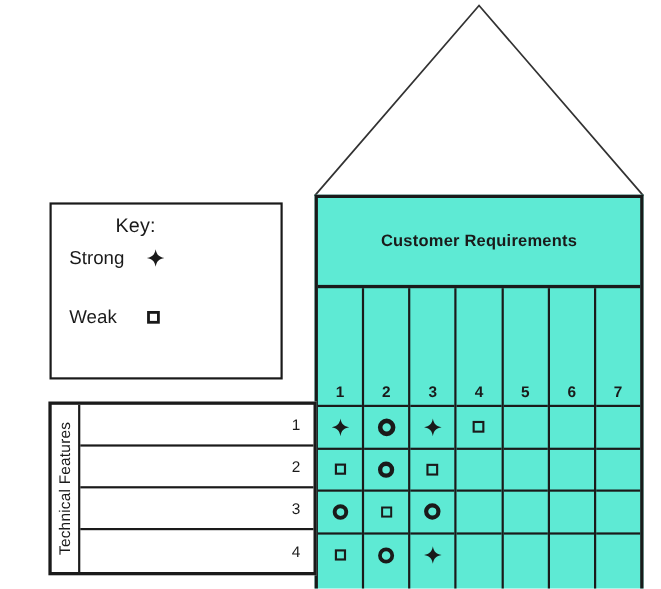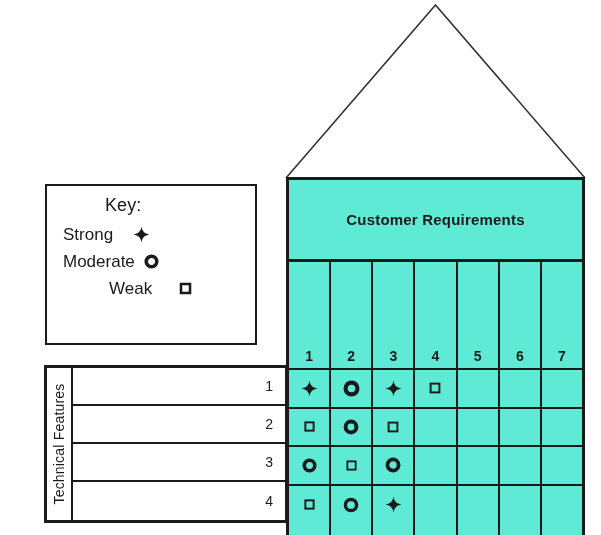--- a/index.html
+++ b/index.html
@@ -56,21 +56,21 @@
     position: absolute;
     left: 16px;
     font-size: 17px;
     line-height: 15px;
     white-space: nowrap;
   }
   .key-row .k-label { display: inline-block; vertical-align: middle; }
   .key-row .k-sym  { display: inline-block; vertical-align: middle; }
   #key-row-strong   { top: 40px; }
   #key-row-moderate { top: 67px; }
-  #key-row-weak     { top: 94px; margin-left: 46px; }
+  #key-row-weak     { top: 94px; }
   #key-row-strong   .k-sym { margin-left: 20px; }
   #key-row-moderate .k-sym { margin-left: 8px; }
   #key-row-weak     .k-sym { margin-left: 26px; }
 
   
   .sym {
     display: inline-block;
     line-height: 0;
   }
   .sym svg { display: block; }
@@ -198,27 +198,20 @@
     <div class="key-title">Key:</div>
 
     <div class="key-row" id="key-row-strong">
       <span class="k-label">Strong</span><span class="k-sym sym">
         <svg width="17" height="17" viewBox="0 0 20 20">
           <path d="M10 0.6 C11 6.4 13.6 9 19.4 10 C13.6 11 11 13.6 10 19.4 C9 13.6 6.4 11 0.6 10 C6.4 9 9 6.4 10 0.6 Z" fill="#1a1a1a"></path>
         </svg>
       </span>
     </div>
 
-    <div class="key-row" id="key-row-moderate">
-      <span class="k-label">Moderate</span><span class="k-sym sym">
-        <svg width="17" height="17" viewBox="0 0 20 20">
-          <circle cx="10" cy="10" r="6.2" fill="none" stroke="#1a1a1a" stroke-width="4.2"></circle>
-        </svg>
-      </span>
-    </div>
 
     <div class="key-row" id="key-row-weak">
       <span class="k-label">Weak</span><span class="k-sym sym">
         <svg width="15" height="15" viewBox="0 0 20 20">
           <rect x="4" y="4" width="12" height="12" fill="none" stroke="#1a1a1a" stroke-width="3.4"></rect>
         </svg>
       </span>
     </div>
   </div>
 

